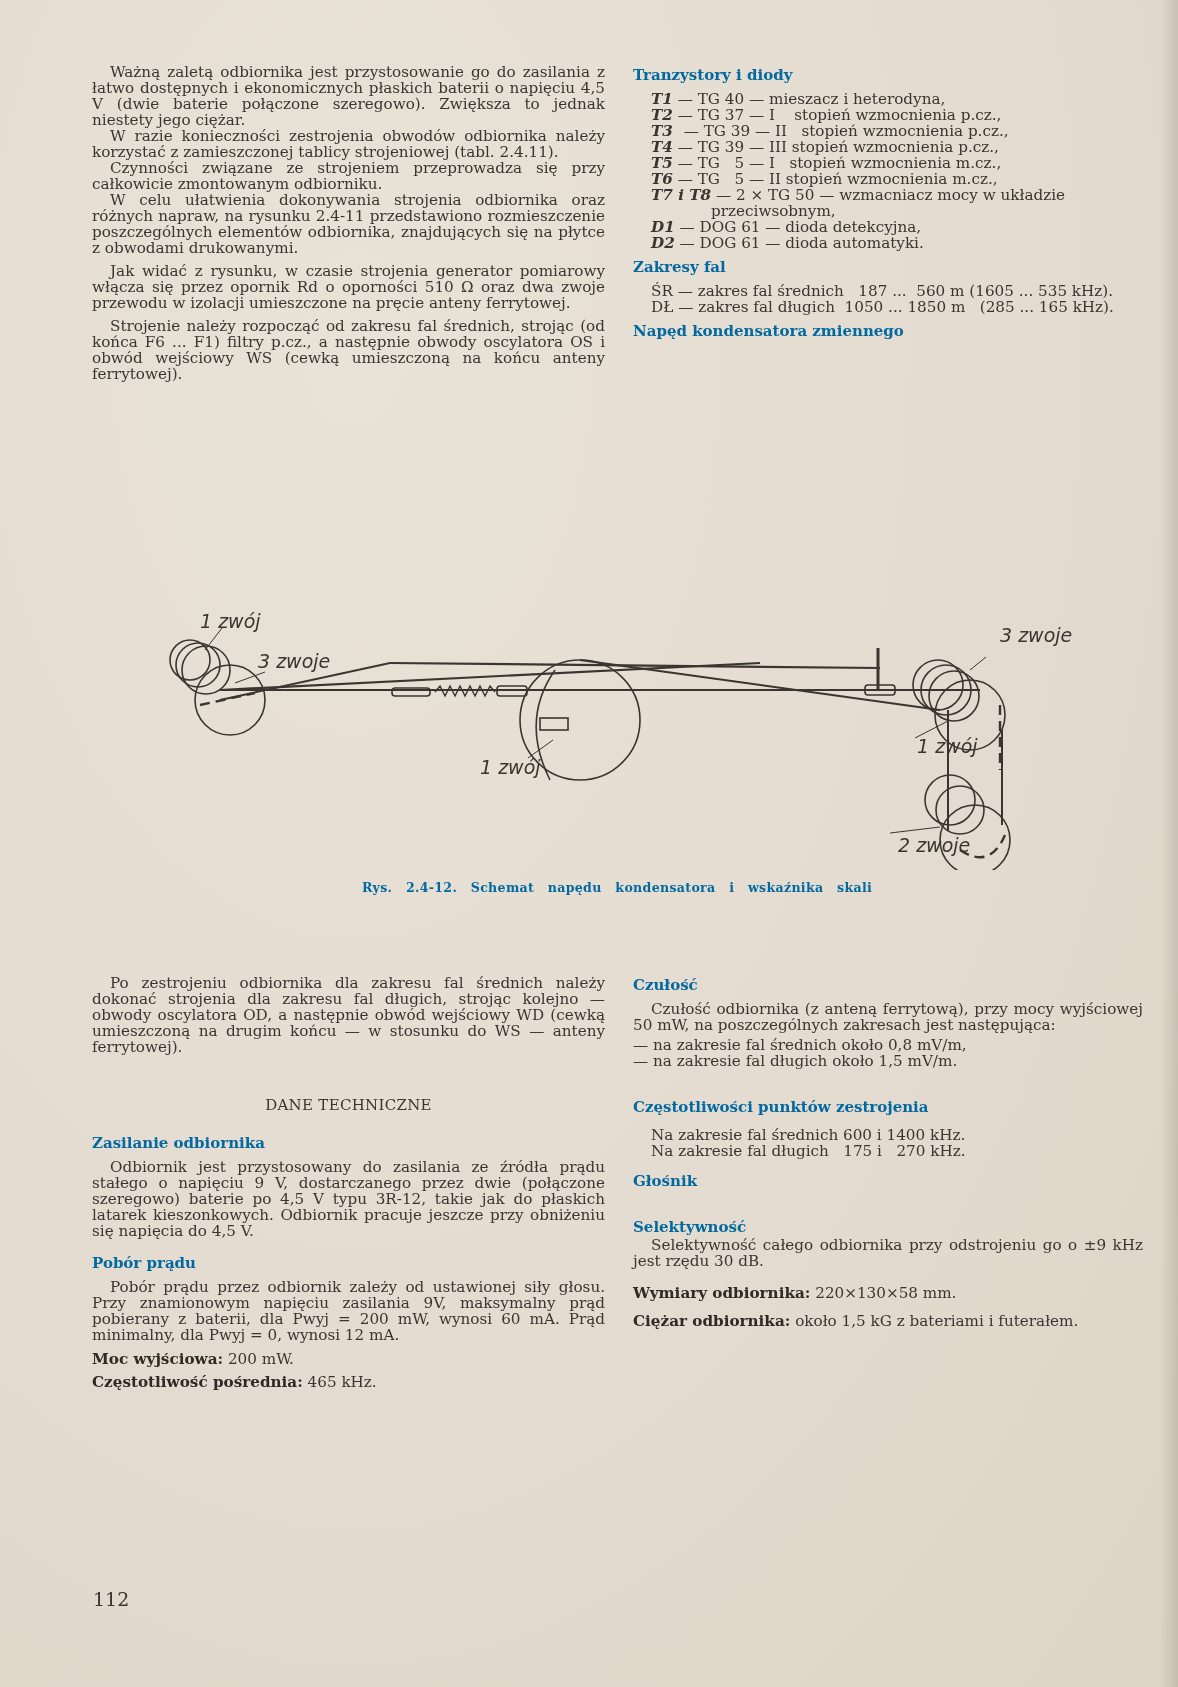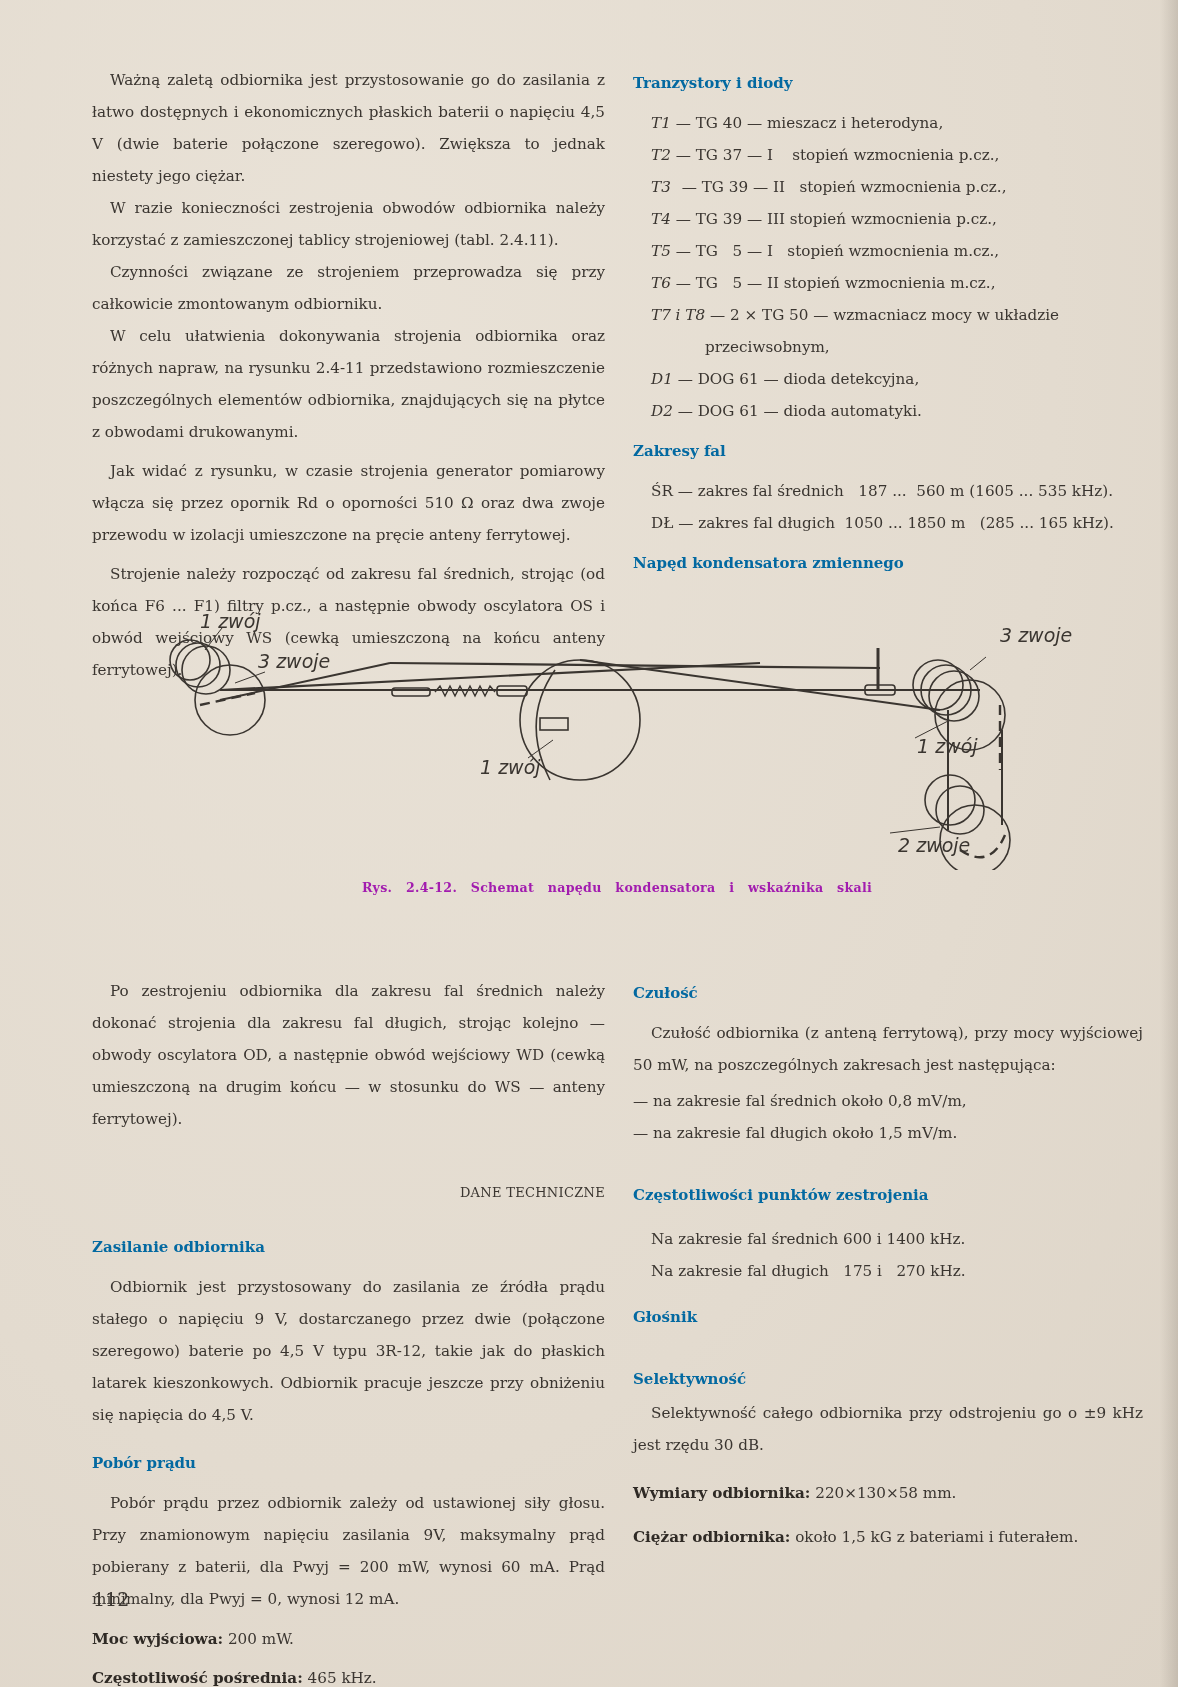--- a/index.html
+++ b/index.html
@@ -5,34 +5,34 @@
   html, body { margin:0; padding:0; }
   body {
     width:1178px; height:1687px; position:relative; overflow:hidden;
     background:#e6ded2;
     background-image: radial-gradient(ellipse at 30% 20%, #e9e2d7 0%, #e3dbcf 60%, #ddd4c7 100%);
     font-family:"DejaVu Serif", "Liberation Serif", serif;
     color:#3a3530;
   }
   .edge-shadow { position:absolute; right:0; top:0; width:18px; height:1687px;
     background:linear-gradient(to right, rgba(0,0,0,0), rgba(90,80,70,0.18)); }
-  .col { position:absolute; font-size:15.2px; line-height:32px; }
+  .col { position:absolute; font-size:15.2px; line-height:16px; }
   .col-left { left:92px; width:513px; }
   .col-right { left:633px; width:510px; }
   p { margin:0; text-align:justify; text-indent:18px; }
   p.noindent { text-indent:0; }
   .gap { height:7px; }
   h3 { margin:0; font-size:15px; font-weight:bold; font-family:"DejaVu Serif", serif; color:#0369a1; }
-  .center-head { text-align:right; font-size:13px; letter-spacing:0.3px; }
+  .center-head { text-align:center; font-size:15px; letter-spacing:0.3px; }
   .list-row { display:flex; white-space:pre; padding-left:18px; }
-  i, .it { font-style:italic; }
+  i, .it { font-style:italic;font-weight:bold; }
   .inline-bold { font-weight:bold; color:#2f2a25; }
   .figure { position:absolute; left:160px; top:610px; width:950px; height:260px; }
   .caption { position:absolute; left:362px; top:880px; font-size:12.6px; font-weight:bold;
-    word-spacing:9px; letter-spacing:0.3px; color:#a21caf;text-align:center; }
+    word-spacing:9px; letter-spacing:0.3px; color:#0369a1;text-align:center; }
   .pagenum { position:absolute; left:93px; top:1588px; font-size:19px; color:#3a3530; }
   .lbl { font-family:"DejaVu Sans", sans-serif; font-style:italic; font-size:19px; fill:#3a3530; }
 </style>
 </head>
 <body>
 
 <div class="edge-shadow"></div>
 
 <div class="col col-left" style="top:64px;">
   <p>Ważną zaletą odbiornika jest przystosowanie go do zasilania z łatwo dostępnych i ekonomicznych płaskich baterii o napięciu 4,5 V (dwie baterie połączone szeregowo). Zwiększa to jednak niestety jego ciężar.</p>

